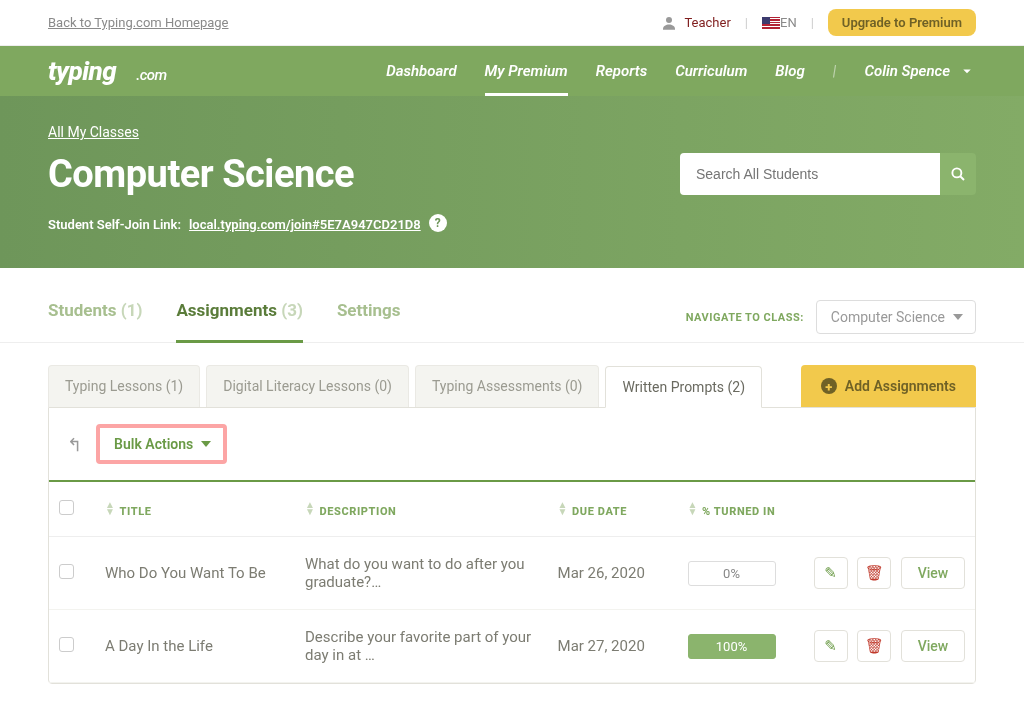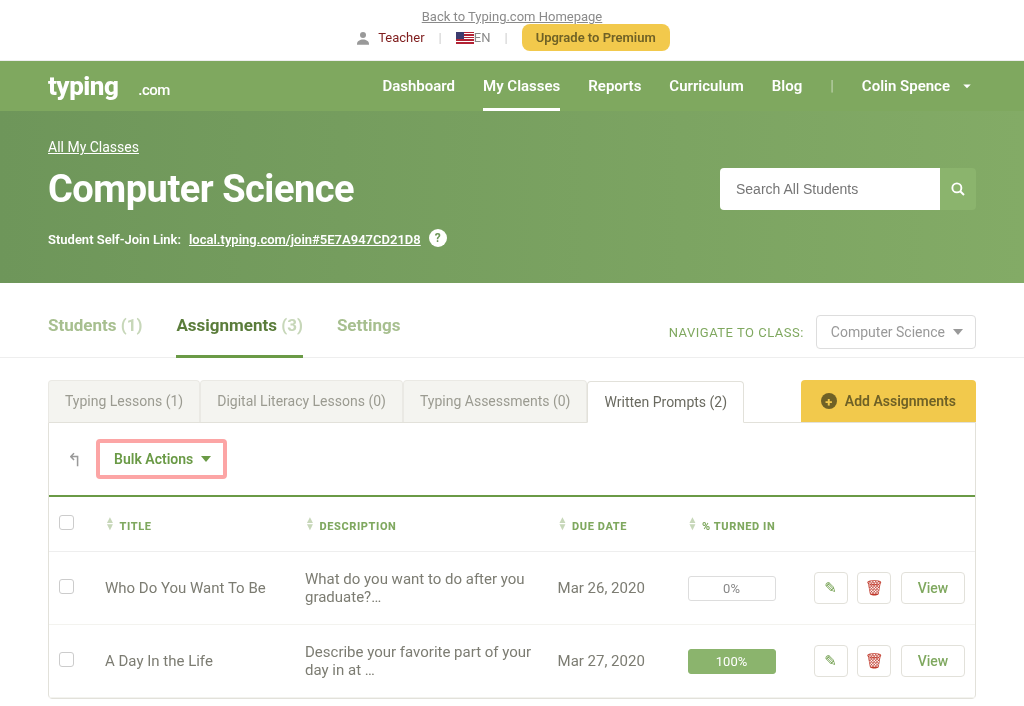--- a/index.html
+++ b/index.html
@@ -1,66 +1,66 @@
 <!DOCTYPE html>
 <html><head>
 <meta charset="utf-8">
 <style>
   * { box-sizing: border-box; margin: 0; padding: 0; }
   body { font-family: -apple-system, BlinkMacSystemFont, "Segoe UI", Roboto, sans-serif; font-size: 14px; color: #555; background: #fff; width:1024px; }
   a { text-decoration: none; }
 
   
-  .util { display:flex; align-items:center; justify-content:space-between; padding:9px 48px; font-size:13px; color:#8a8a8a; border-bottom:1px solid #eee;flex-direction:column; }
+  .util { display:flex; align-items:center; justify-content:space-between; padding:9px 48px; font-size:13px; color:#8a8a8a; border-bottom:1px solid #eee; }
   .util-left a { color:#8a8a8a; text-decoration:underline; }
   .util-right { display:flex; align-items:center; gap:14px; }
   .util-right .sep { color:#ccc; }
   .teacher { display:flex; align-items:center; gap:6px; color:#7f1d1d; }
   .flag { width:18px; height:12px; background:linear-gradient(#b22234 0 7%, #fff 7% 14%, #b22234 14% 21%, #fff 21% 28%, #b22234 28% 35%, #fff 35% 42%, #b22234 42% 49%, #fff 49% 56%, #b22234 56% 63%, #fff 63% 70%, #b22234 70% 77%, #fff 77% 84%, #b22234 84% 100%); position:relative; display:inline-block; }
   .flag::after{content:""; position:absolute; left:0; top:0; width:8px; height:7px; background:#3c3b6e;}
   .upgrade { background:#f2c94c; color:#6f6126; padding:6px 14px; border-radius:8px; font-weight:600; font-size:13px; }
 
   
-  .nav { background:#7fa85f; color:#fff; display:flex; align-items:center; justify-content:space-between; padding:0 48px; height:50px; font-size:15px; }
+  .nav { background:#7fa85f; color:#fff; display:flex; align-items:center; justify-content:space-between; padding:0 48px; height:50px; font-size:15px;font-style:italic; }
   .nav-right { display:flex; align-items:center; gap:28px; height:100%; }
   .nav-item { color:#fff; font-weight:600; height:100%; display:flex; align-items:center; position:relative; }
   .nav-item.active::after { content:""; position:absolute; bottom:0; left:0; right:0; height:3px; background:#fff; }
   .nav-right .sep { color:rgba(255,255,255,.5); }
   .user { display:flex; align-items:center; gap:8px; }
   .logo { font-weight:800; font-size:26px; display:flex; align-items:baseline; color:#fff; letter-spacing:-0.5px; }
   .logo-dotcom { font-weight:500; font-size:15px; margin-left:20px; }
 
   
   .hero { background:linear-gradient(to right,#6e965a,#83ab66); color:#fff; padding:28px 48px 36px; }
   .crumb { font-size:14px; text-decoration:underline; color:#fff; display:inline-block; margin-bottom:12px; }
   .hero-row { display:flex; justify-content:space-between; align-items:center; }
   .hero h1 { font-size:38px; font-weight:700; letter-spacing:-0.5px; }
   .search { display:flex; height:42px; }
-  .search input { width:220px; border:none; border-radius:4px 0 0 4px; padding:0 16px; font-size:14px; color:#ec4899; outline:none; }
+  .search input { width:260px; border:none; border-radius:4px 0 0 4px; padding:0 16px; font-size:14px; color:#ec4899; outline:none; }
   .search button { width:36px; border:none; background:#8bb46d; border-radius:0 4px 4px 0; color:#fff; display:flex; align-items:center; justify-content:center; cursor:pointer; }
   .join { margin-top:18px; font-size:13px; font-weight:600; display:flex; align-items:flex-end; gap:8px; }
   .join a { text-decoration:underline; color:#fff; }
   .help { width:18px; height:18px; border-radius:50%; background:#fff; color:#6e965a; display:inline-flex; align-items:center; justify-content:center; font-size:12px; font-weight:700; }
 
   
   .tabs-wrap { padding:24px 48px 0; display:flex; justify-content:space-between; align-items:center; border-bottom:1px solid #eee; }
   .tabs { display:flex; gap:34px; }
   .tab { color:#a7bf8f; font-weight:700; font-size:17px; padding: 8px 0 22px; position:relative; }
   .tab .count { color:#c7d7b9; }
   .tab.active { color:#5a7c3a; }
   .tab.active::after { content:""; position:absolute; left:0; right:0; bottom:-1px; height:3px; background:#6a9a46; }
   .nav-class { display:flex; align-items:center; gap:12px; }
-  .nav-class-label { font-size:13px; font-weight:400; letter-spacing:.5px; color:#7fa85f;text-align:right; }
+  .nav-class-label { font-size:11px; font-weight:700; letter-spacing:.5px; color:#7fa85f;text-align:right; }
   .select { border:1px solid #ddd; border-radius:4px; padding:8px 30px 8px 14px; font-size:14px; color:#999; position:relative; background:#fff; }
   .select::after { content:""; position:absolute; right:12px; top:50%; width:0;height:0;border-left:5px solid transparent;border-right:5px solid transparent;border-top:6px solid #999; transform:translateY(-50%); }
 
   
   .panel { margin:22px 48px 40px; }
   .subtabs-row { display:flex; gap:6px; }
-  .subtabs { display:flex; flex:1; }
+  .subtabs { display:flex; gap:6px; flex:1; }
   .subtab { background:#f4f4f0; border:1px solid #eae9e4; border-bottom:none; padding:12px 16px; color:#9b9b91; font-size:14px; border-radius:4px 4px 0 0; }
   .subtab.active { background:#fff; border:1px solid #e2e1da; border-bottom:1px solid #fff; color:#6a6a60; position:relative; top:1px; }
   .add-btn { background:#f2c94c; color:#6f6126; padding:12px 20px; border-radius:4px 4px 0 0; font-weight:600; display:flex; align-items:center; gap:8px; }
   .add-btn .plus { width:16px; height:16px; border-radius:50%; background:#6f6126; color:#f2c94c; display:inline-flex; align-items:center; justify-content:center; font-size:13px; font-weight:800; line-height:1; }
 
   .panel-box { border:1px solid #e2e1da; border-radius:0 0 4px 4px; background:#fff; }
   .bulk-row { display:flex; align-items:center; gap:14px; padding:16px 18px; }
   .bulk-arrow { color:#999; font-size:18px; transform:scaleY(-1); }
   .bulk-btn { border:4px solid #fca5a5; color:#6a9a46; border-radius:4px; padding:8px 30px 8px 14px; font-weight:600; font-size:14px; position:relative; background:#fff; }
   .bulk-btn::after { content:""; position:absolute; right:12px; top:50%; width:0;height:0;border-left:5px solid transparent;border-right:5px solid transparent;border-top:6px solid #6a9a46; transform:translateY(-50%); }
@@ -105,21 +105,21 @@
   </div>
 </div>
 
 <div class="nav">
   <div class="logo">
     <span>typing</span>
     <span class="logo-dotcom">.com</span>
   </div>
   <div class="nav-right">
     <a href="#" class="nav-item">Dashboard</a>
-    <a href="#" class="nav-item active">My Classes</a>
+    <a href="#" class="nav-item active">My Premium</a>
     <a href="#" class="nav-item">Reports</a>
     <a href="#" class="nav-item">Curriculum</a>
     <a href="#" class="nav-item">Blog</a>
     <span class="sep">|</span>
     <a href="#" class="nav-item user">
       <span>Colin Spence</span>
       <svg class="ic" viewBox="0 0 24 24" fill="#fff">
           <path d="M7 10l5 5 5-5z"></path>
         </svg>
     </a>

